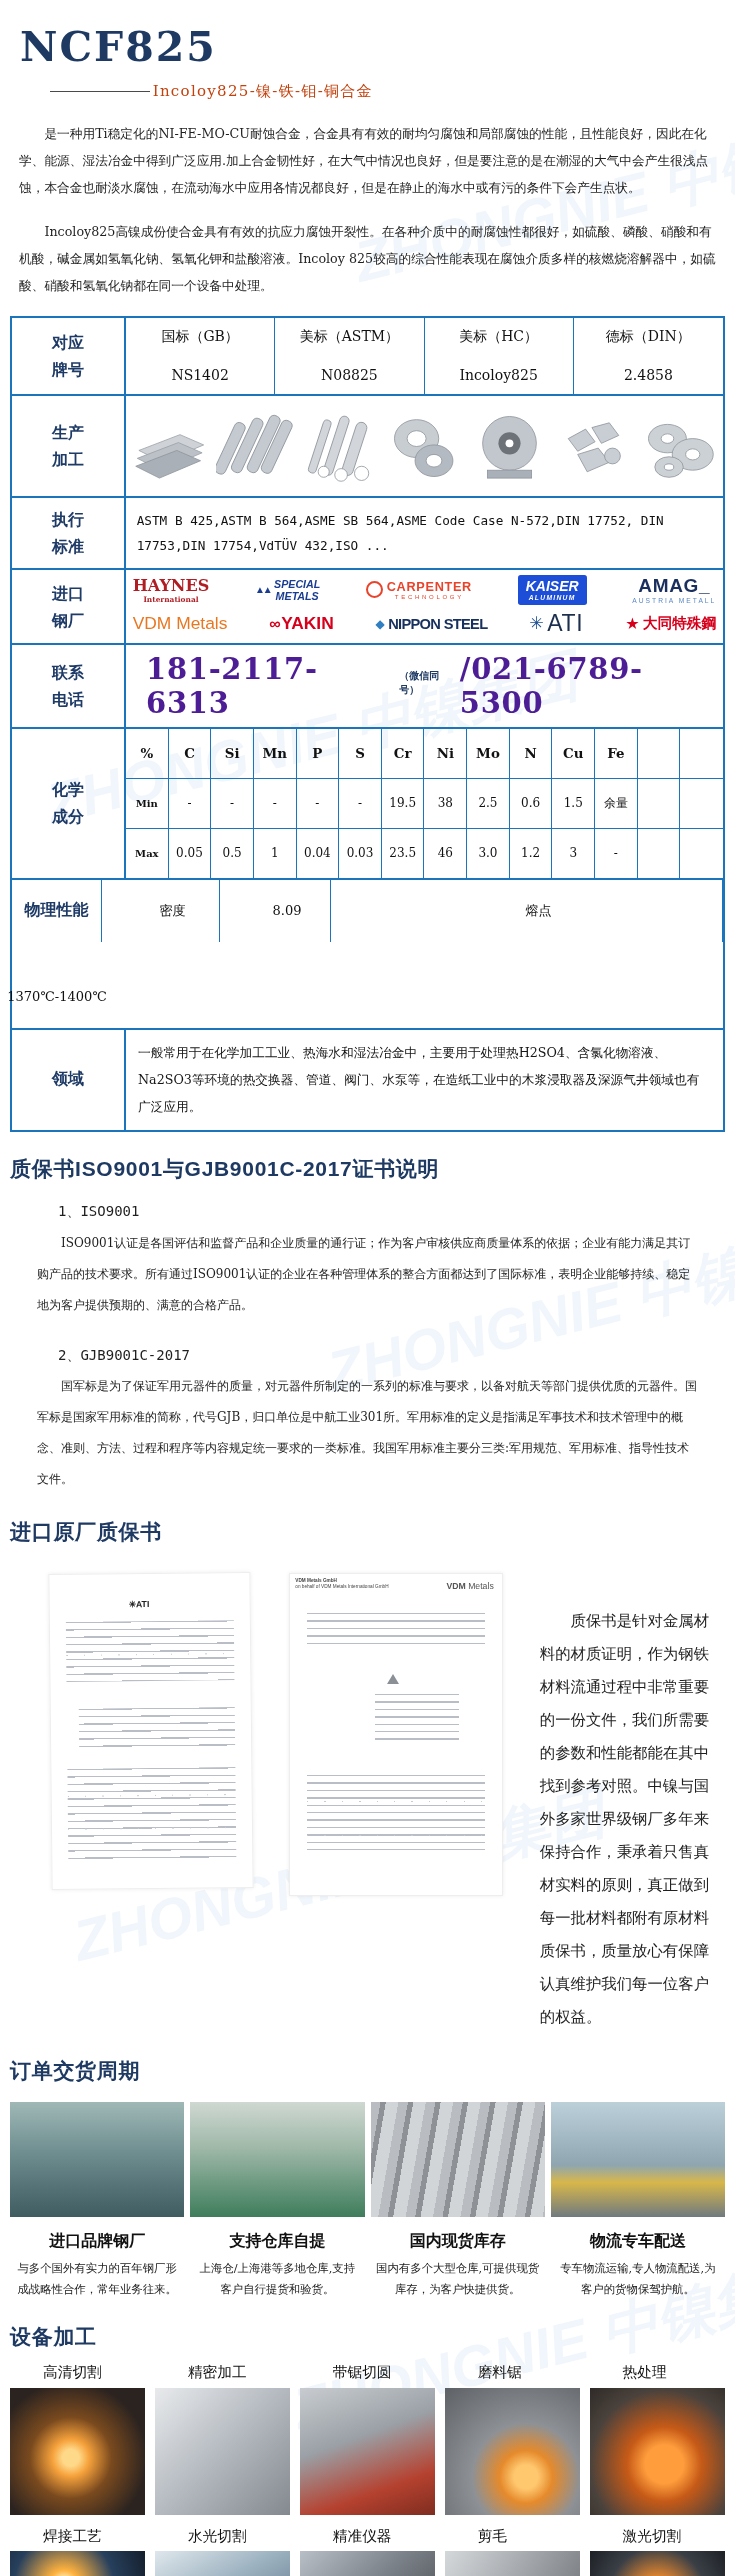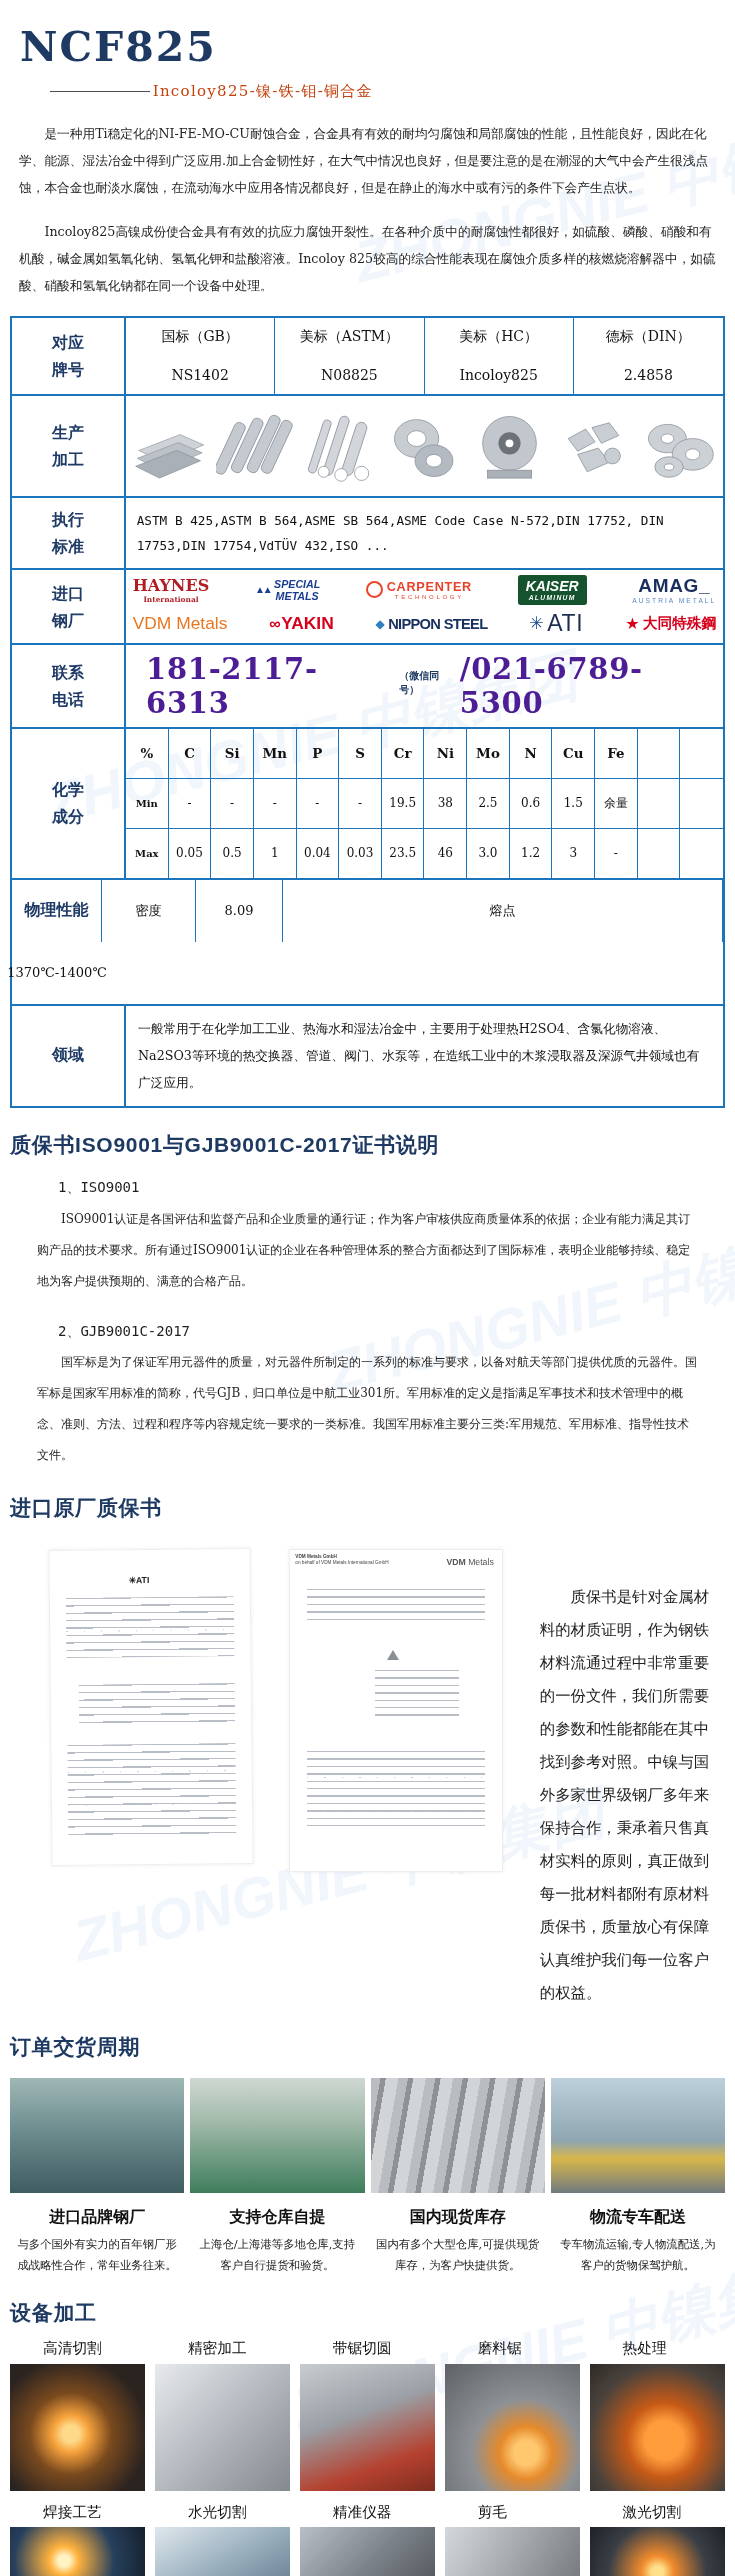--- a/index.html
+++ b/index.html
@@ -40,21 +40,21 @@
   .mrow{display:flex;align-items:center;justify-content:space-between;}
   .brand{display:flex;align-items:center;gap:3.3px;font-family:"Liberation Sans",sans-serif;}
   .b-stack{display:flex;flex-direction:column;align-items:center;line-height:1;}
   .b-haynes .l1{font:bold 16px "DejaVu Serif",serif;color:#b01e24;}
   .b-haynes .l2{font:bold 7.4px "DejaVu Serif",serif;color:#b01e24;}
   .b-sm .l1,.b-sm .l2{font:italic bold 10.7px "Liberation Sans",sans-serif;color:#1b3d91;}
   .tri{color:#1b3d91;font-size:10px;letter-spacing:-2px;}
   .b-carp .l1{font:bold 12.7px "Liberation Sans",sans-serif;color:#e8442c;letter-spacing:0.7px;}
   .b-carp .l2{font:6px "Liberation Sans",sans-serif;color:#e8442c;letter-spacing:2.7px;}
   .ring{width:13.4px;height:13.4px;border:2px solid #e8442c;border-radius:50%;display:inline-block;}
-  .b-kaiser{background:#14532d;border-radius:2.7px;padding:3.3px 8px;}
+  .b-kaiser{background:#1d4ed8;border-radius:2.7px;padding:3.3px 8px;}
   .b-kaiser .l1{font:italic bold 14px "Liberation Sans",sans-serif;color:#fff;}
   .b-kaiser .l2{font:italic bold 6.7px "Liberation Sans",sans-serif;color:#fff;letter-spacing:1.3px;}
   .b-amag .l1{font:bold 19px "Liberation Sans",sans-serif;color:#1b2f5e;letter-spacing:0.7px;}
   .b-amag .l2{font:6.7px "Liberation Sans",sans-serif;color:#5b87c5;letter-spacing:2px;}
   .b-vdm .l1{font:17.4px "Liberation Sans",sans-serif;color:#e87722;}
   .b-yakin .l1{font:bold 17.4px "Liberation Sans",sans-serif;color:#d6001c;}
   .ymark{font:bold 16px "Liberation Sans",sans-serif;color:#d6001c;letter-spacing:-2.7px;}
   .b-nip .l1{font:bold 14.7px "Liberation Sans",sans-serif;color:#17305d;letter-spacing:-0.7px;}
   .nmark{color:#2f7fc1;font-size:12px;}
   .b-ati .l1{font:23px "Liberation Sans",sans-serif;color:#1d2f4e;letter-spacing:0.7px;}
@@ -359,21 +359,21 @@
         <div class="c last">3.0</div>
         <div class="c last">1.2</div>
         <div class="c last">3</div>
         <div class="c last">-</div>
         <div class="c last"></div>
         <div class="c last"></div>
       </div>
     </div>
 
     <div class="row">
-      <div class="phys" style="flex:1;">
+      <div class="phys" style="flex:1;gap:24px;">
         <div class="c" style="font-weight:bold;color:#1e3a66;font-size:16px;">物理性能</div>
         <div class="c">密度</div>
         <div class="c">8.09</div>
         <div class="c" style="width:auto;border-right:1.3px solid #1b75bc;">熔点</div>
         <div class="c">1370℃-1400℃</div>
       </div>
     </div>
 
     <div class="row">
       <div class="lab">

